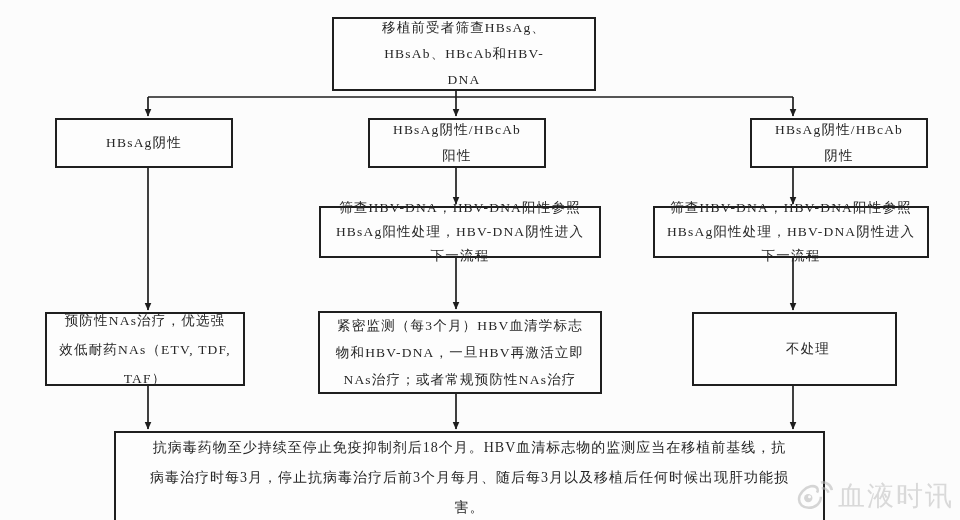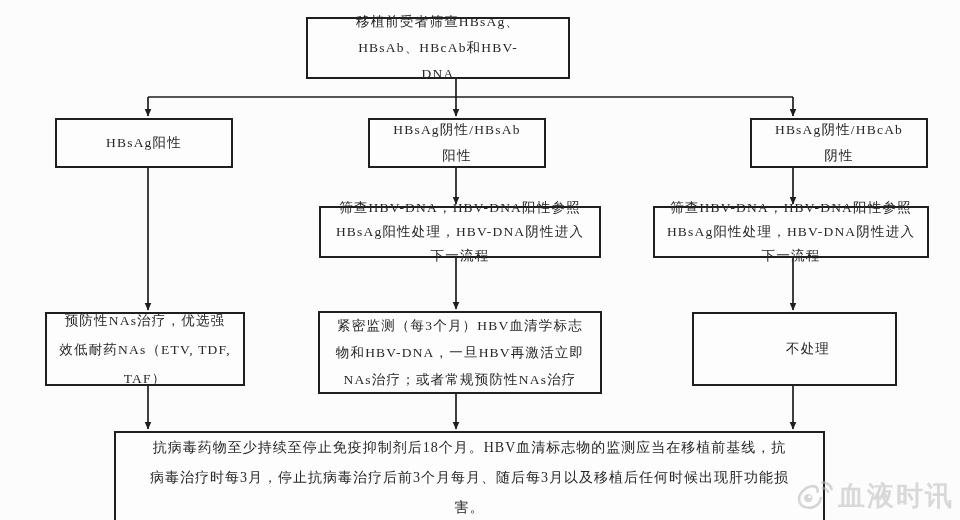--- a/index.html
+++ b/index.html
@@ -5,37 +5,37 @@
   html,body{margin:0;padding:0;background:#ffffff;}
   #canvas{
     position:relative;width:960px;height:520px;background:#fcfcfc;overflow:hidden;
     font-family:"Liberation Serif","DejaVu Serif",serif;color:#262626;
   }
   .node{
     position:absolute;box-sizing:border-box;border:2px solid #1f1f1f;background:#fdfdfd;
     display:flex;align-items:center;justify-content:center;text-align:center;
     font-size:13.5px;letter-spacing:1.2px;line-height:26px;padding:2px 14px;
   }
-  #node-screening{left:306px;top:17px;width:264px;height:62px;padding:2px 36px;}
+  #node-screening{left:332px;top:17px;width:264px;height:74px;padding:2px 36px;}
   #node-hbsag-pos{left:55px;top:118px;width:178px;height:50px;}
   #node-hbsag-neg-hbcab-pos{left:368px;top:118px;width:178px;height:50px;}
   #node-hbsag-neg-hbcab-neg{left:702px;top:118px;width:178px;height:50px;margin-left:48px;}
   #node-dna-check-mid{left:319px;top:206px;width:282px;height:52px;padding:2px 9px;line-height:24px;}
   #node-dna-check-right{left:653px;top:206px;width:276px;height:52px;padding:2px 8px;line-height:24px;}
   #node-prophylactic-nas{left:45px;top:312px;width:200px;height:74px;line-height:29px;padding:2px 12px;text-align:center;}
   #node-close-monitoring{left:318px;top:311px;width:284px;height:83px;line-height:27px;padding:13px 14px;}
   #node-no-treatment{left:692px;top:312px;width:205px;height:74px;padding-left:41px;}
   #node-footer{left:114px;top:431px;width:711px;height:94px;font-size:14px;line-height:30px;padding:2px 32px;letter-spacing:1px;}
   #connectors{position:absolute;left:0;top:0;width:960px;height:520px;pointer-events:none;}
   #watermark{
     position:absolute;right:6px;bottom:6px;display:flex;align-items:center;gap:4px;
     font-family:"Liberation Sans","DejaVu Sans",sans-serif;
   }
   #watermark .wm-text{
-    font-size:27px;font-weight:bold;letter-spacing:2px;
+    font-size:27px;font-weight:normal;letter-spacing:2px;
     color:rgba(186,186,186,0.55);text-shadow:0 0 1px rgba(255,255,255,0.9);
   }
 </style>
 </head>
 <body>
 
 <div id="canvas">
 
   <svg id="connectors" viewBox="0 0 960 520" xmlns="http://www.w3.org/2000/svg">
     <defs>
@@ -61,23 +61,23 @@
       <line x1="793" y1="168" x2="793" y2="204" marker-end="url(#ah)"></line>
       <line x1="793" y1="258" x2="793" y2="310" marker-end="url(#ah)"></line>
       <line x1="793" y1="386" x2="793" y2="429" marker-end="url(#ah)"></line>
 
       <line x1="148" y1="386" x2="148" y2="429" marker-end="url(#ah)"></line>
     </g>
   </svg>
 
   <div class="node" id="node-screening">移植前受者筛查HBsAg、HBsAb、HBcAb和HBV-DNA</div>
 
-  <div class="node" id="node-hbsag-pos">HBsAg阳性</div>
+  <div class="node" id="node-hbsag-pos">HBsAg阴性</div>
 
-  <div class="node" id="node-hbsag-neg-hbcab-pos">HBsAg阴性/HBsAb 阳性</div>
+  <div class="node" id="node-hbsag-neg-hbcab-pos">HBsAg阴性/HBcAb 阳性</div>
 
   <div class="node" id="node-hbsag-neg-hbcab-neg">HBsAg阴性/HBcAb 阴性</div>
 
   <div class="node" id="node-dna-check-mid">筛查HBV-DNA，HBV-DNA阳性参照HBsAg阳性处理，HBV-DNA阴性进入下一流程</div>
 
   <div class="node" id="node-dna-check-right">筛查HBV-DNA，HBV-DNA阳性参照HBsAg阳性处理，HBV-DNA阴性进入下一流程</div>
 
   <div class="node" id="node-prophylactic-nas">预防性NAs治疗，优选强效低耐药NAs（ETV, TDF, TAF）</div>
 
   <div class="node" id="node-close-monitoring">紧密监测（每3个月）HBV血清学标志物和HBV-DNA，一旦HBV再激活立即NAs治疗；或者常规预防性NAs治疗</div>

